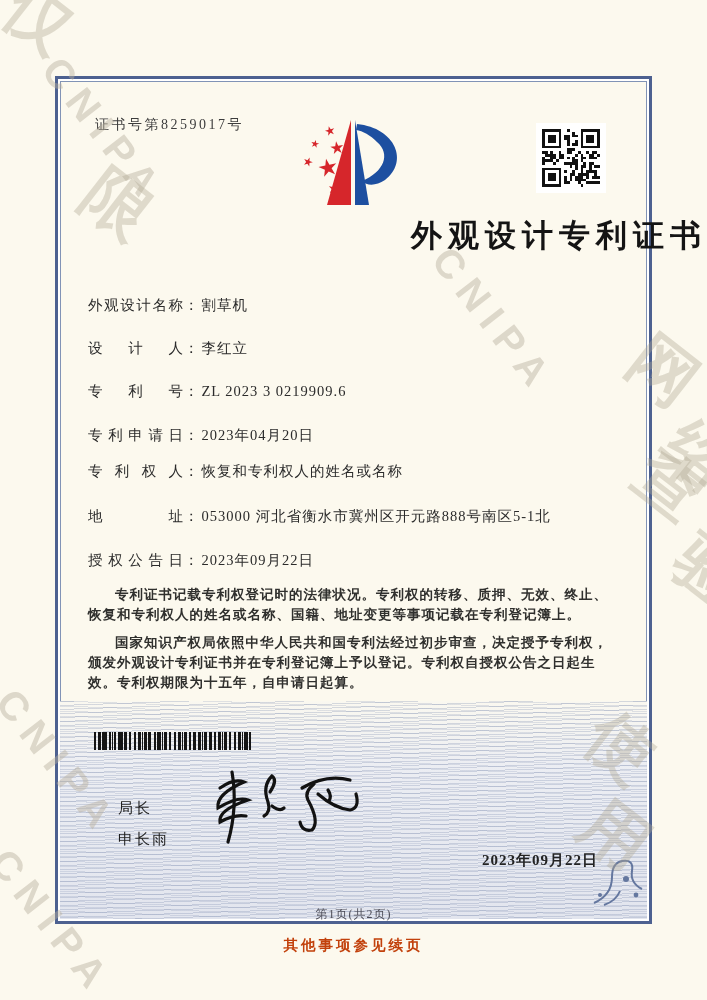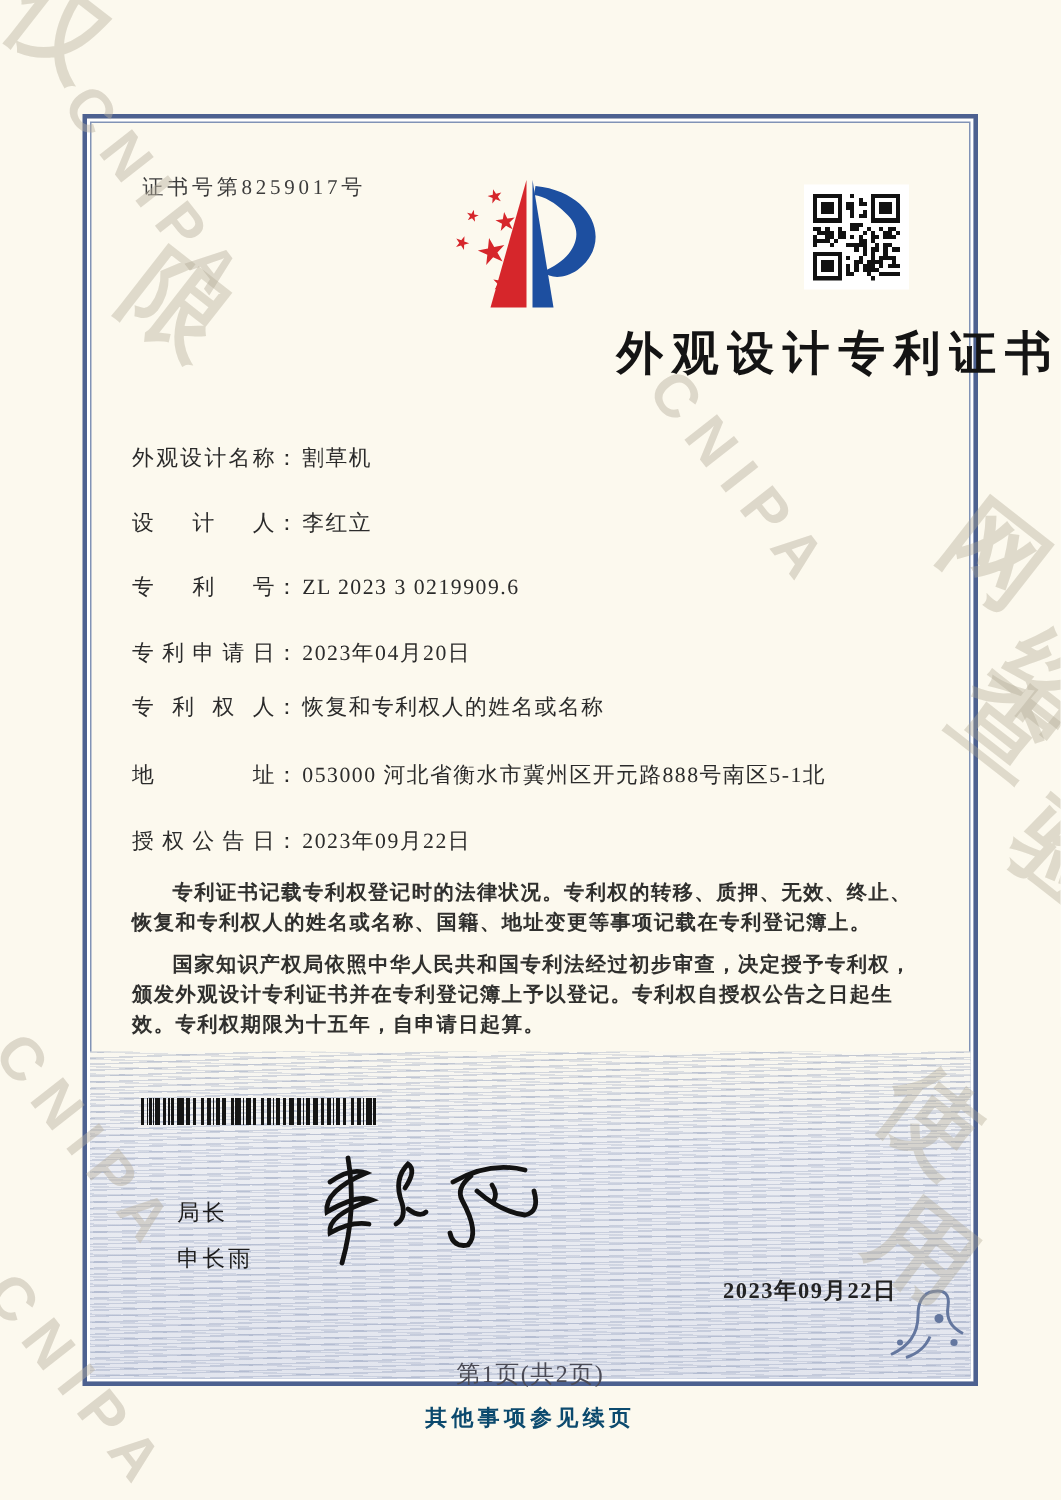--- a/index.html
+++ b/index.html
@@ -65,23 +65,23 @@
   }
   .signer-title{position:absolute;left:118px;top:799px;font-size:15px;z-index:2;
     font-family:"Liberation Sans","DejaVu Sans",sans-serif;color:#1c1c1c;letter-spacing:2px;}
   .signer-name{position:absolute;left:118px;top:830px;font-size:15px;z-index:2;
     font-family:"Liberation Sans","DejaVu Sans",sans-serif;color:#1c1c1c;letter-spacing:2px;}
   .signature{position:absolute;left:198px;top:762px;z-index:2;}
   .issue-date{position:absolute;left:440px;top:851px;width:200px;text-align:center;z-index:2;
     font-size:15px;font-weight:600;color:#232323;letter-spacing:1px;}
   .ornament{position:absolute;left:586px;top:851px;z-index:2;}
   .page-info{position:absolute;left:0;top:906px;width:100%;text-align:center;z-index:2;
-    font-size:16px;color:#4a4a55;letter-spacing:1px;}
+    font-size:12px;color:#4a4a55;letter-spacing:1px;}
   .continuation{position:absolute;left:0;top:936px;width:100%;text-align:center;z-index:2;
-    font-size:14.5px;font-weight:600;color:#0c4a6e;letter-spacing:3px;}
+    font-size:14.5px;font-weight:600;color:#c2410c;letter-spacing:3px;}
 </style>
 </head>
 <body>
 
 <div class="page">
 
   <div class="watermark-layer">
       <div class="wm" style="left: 6px; top: -14px; font-size: 66px; transform: rotate(38deg);">仅</div>
       <div class="wm wm-latin" style="left: 18px; top: 110px; font-size: 40px; transform: rotate(52deg);">CNIPA</div>
       <div class="wm" style="left: 84px; top: 172px; font-size: 66px; transform: rotate(38deg);">限</div>

